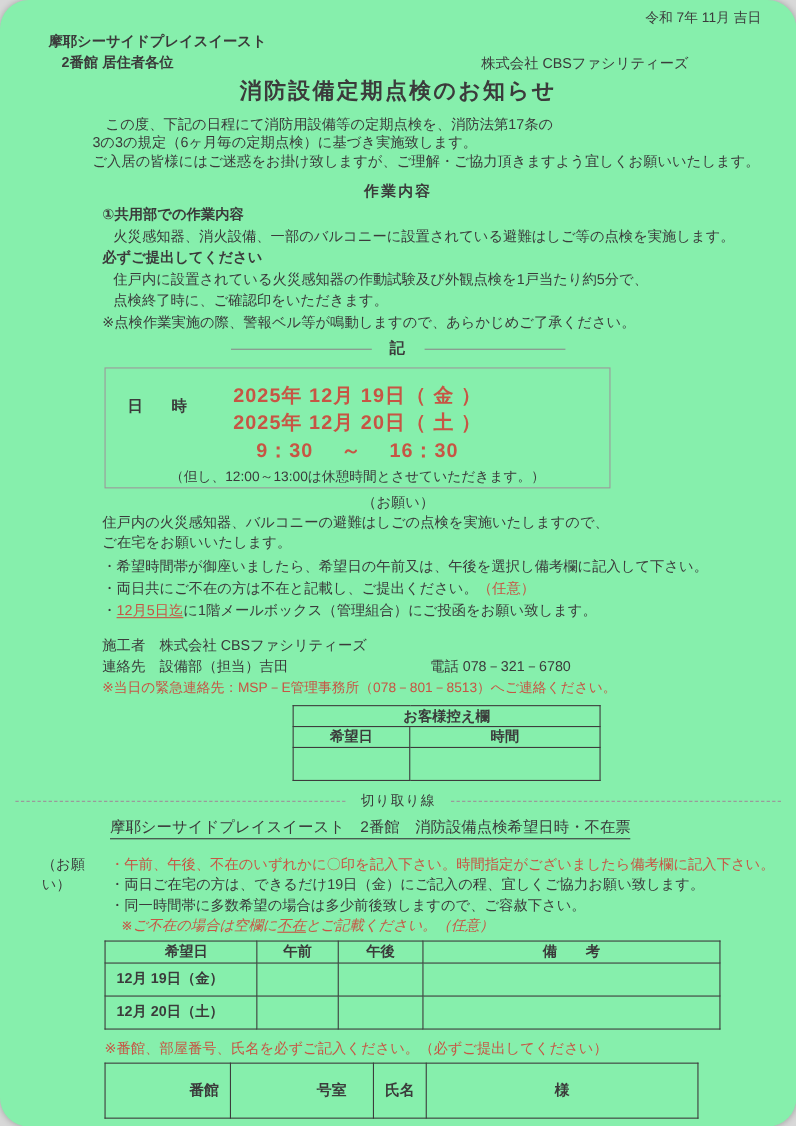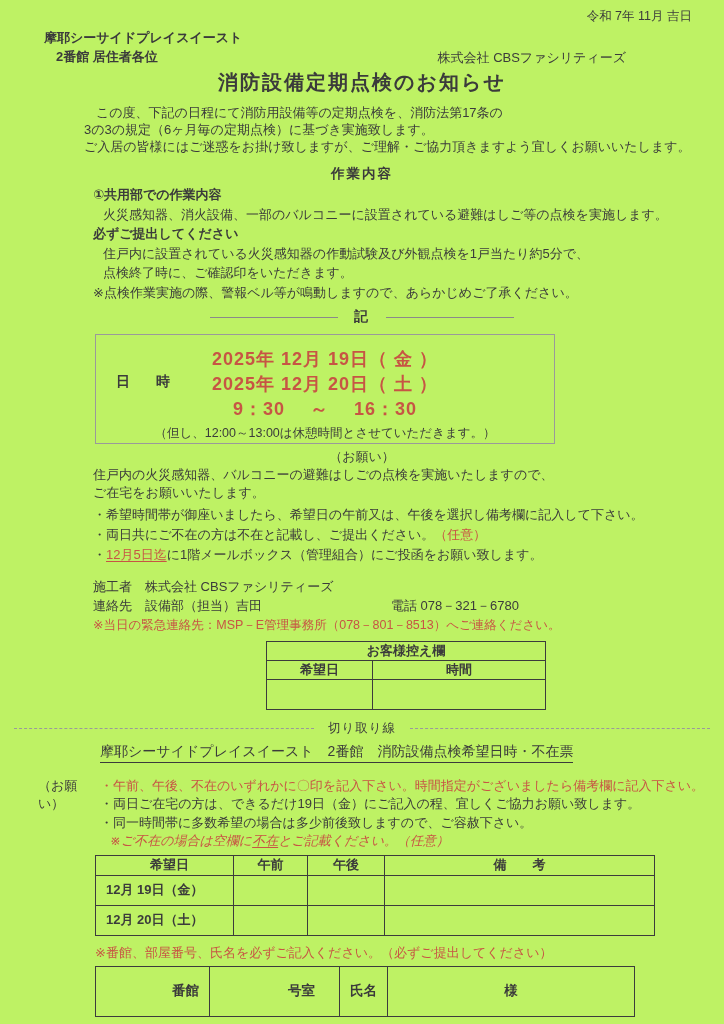--- a/index.html
+++ b/index.html
@@ -1,26 +1,27 @@
 <!DOCTYPE html>
 <html><head>
 <meta charset="utf-8">
 <style>
   * { box-sizing: border-box; }
   html,body { margin:0; padding:0; background:#d8d8d8; }
   .page {
     position:relative;
     width:724px; height:1024px;
     margin:0 auto;
-    background:#bef264;
+    background:#86efac;
     font-family:"Liberation Sans","DejaVu Sans",sans-serif;
     color:#3b3b3b;
     font-size:13px;
     overflow:hidden;
     box-shadow:0 0 6px rgba(0,0,0,.25);
+    border-radius:26px;
   }
   .accent { color:#c75544; }
   .u { text-decoration:underline; text-underline-offset:2px; }
 
   .date-line { padding:8px 32px 0 0; text-align:right; font-size:12.5px; }
 
   .head-row { display:flex; justify-content:space-between; align-items:flex-end; margin:4px 0 0 44px; padding-right:98px; }
   .addressee { font-weight:bold; line-height:1.45; }
   .addressee .ln2 { padding-left:12px; }
   .company { font-size:13px; }
@@ -39,21 +40,21 @@
   .ki-row { display:flex; align-items:center; justify-content:center; margin-top:6px; gap:16px; }
   .ki-row .line { width:128px; border-top:1px solid #8a8a8a; }
   .ki-row .ki { font-weight:bold; font-size:14px; letter-spacing:2px; }
 
   .schedule-box {
     position:relative;
     margin:8px 0 0 95px; width:460px; height:110px;
     border:1px solid #9a9a9a;
     padding-top:12px;
   }
-  .schedule-box .label { position:absolute; left:20px; top:38px; font-weight:bold; font-size:14px; letter-spacing:6px; }
+  .schedule-box .label { position:absolute; left:20px; top:26px; font-weight:bold; font-size:14px; letter-spacing:6px; }
   .schedule-box .dates { text-align:center; color:#c75544; font-weight:bold; font-size:18px; line-height:1.38; letter-spacing:1px; }
   .schedule-box .note { text-align:center; margin-top:3px; font-size:12.5px; }
 
   .onegai-heading { text-align:center; margin-top:4px; font-size:13px; }
 
   .request { margin:0 0 0 93px; line-height:1.4; }
   .bullets { margin:2px 0 0 93px; line-height:1.55; }
 
   .contact { margin:12px 0 0 93px; line-height:1.5; }
   .contact .row2 { display:flex; }

